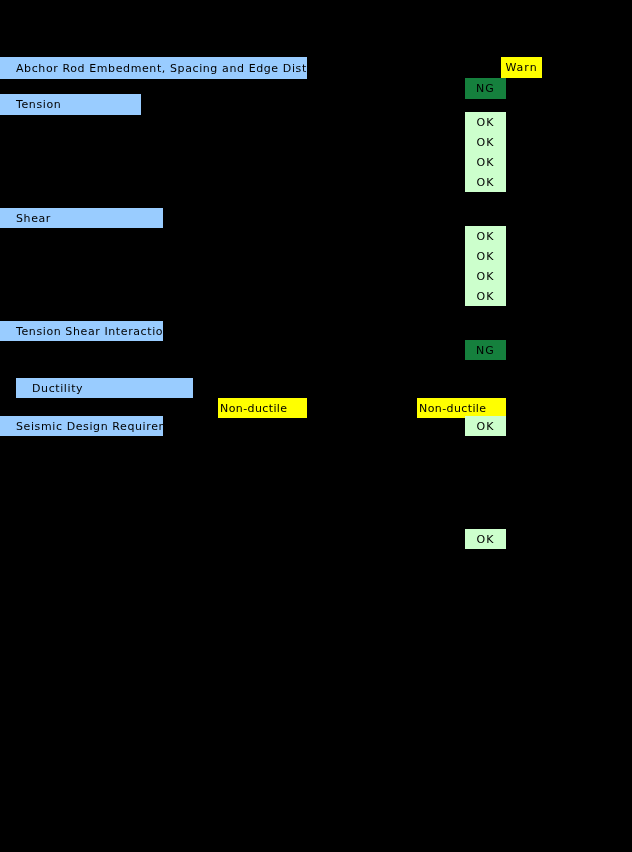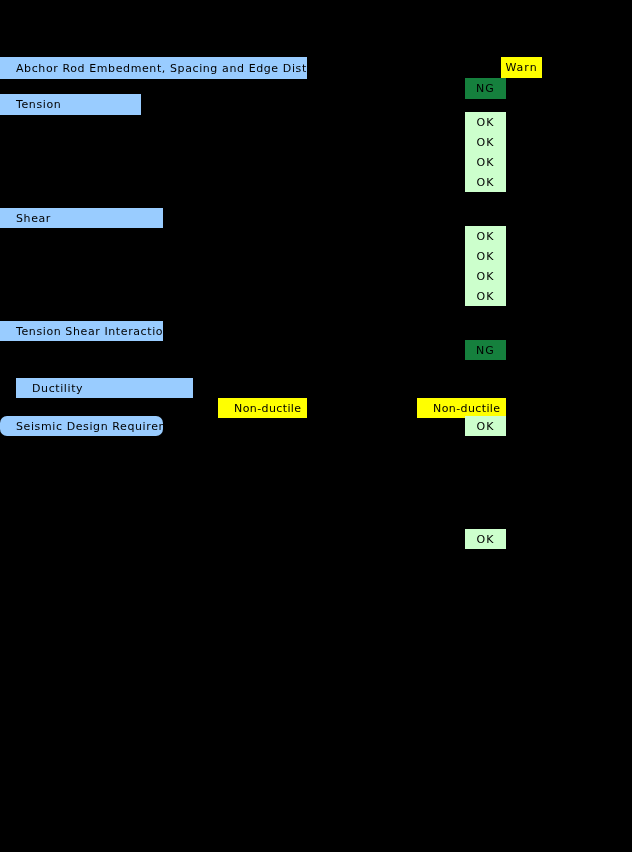--- a/index.html
+++ b/index.html
@@ -51,21 +51,21 @@
     color: #000000;
     white-space: nowrap;
     font-family: "DejaVu Sans", sans-serif;
   }
   .badge-ok   { background: #CCFFCC; }
   .badge-ng   { background: #15803d; }
   .badge-warn { background: #FFFF00; margin-left: 36px; }
   .badge-nd {
     background: #FFFF00;
     justify-content: flex-start;
-    padding-left: 16px;
+    padding-left: 2px;
     letter-spacing: 0.4px;
   }
 
   
   .badge-stack {
     background: #CCFFCC;
     display: flex;
     flex-direction: column;
   }
   .badge-stack .badge {
@@ -104,21 +104,21 @@
   <div class="abs section-bar" style="left:0px; top:57px; width:307px; height:22px;">Abchor Rod Embedment, Spacing and Edge Distance</div>
 
   <div class="abs section-bar" style="left:0px; top:94px; width:141px; height:21px;">Tension</div>
 
   <div class="abs section-bar" style="left:0px; top:208px; width:163px; height:20px;">Shear</div>
 
   <div class="abs section-bar" style="left:0px; top:321px; width:163px; height:20px;text-align:center;">Tension Shear Interaction</div>
 
   <div class="abs section-bar" style="left:16px; top:378px; width:177px; height:20px;">Ductility</div>
 
-  <div class="abs section-bar" style="left:0px; top:416px; width:163px; height:20px;border-radius:7px;">Seismic Design Requirement</div>
+  <div class="abs section-bar" style="left:0px; top:416px; width:163px; height:20px;">Seismic Design Requirement</div>
 
   <div class="abs badge badge-warn" style="left:465px; top:57px; width:41px; height:21px;">Warn</div>
   <div class="abs badge badge-ng" style="left:465px; top:78px; width:41px; height:21px;">NG</div>
 
   <div class="abs badge-stack" style="left:465px; top:112px; width:41px; height:80px;">
     <div class="badge">OK</div>
     <div class="badge">OK</div>
     <div class="badge">OK</div>
     <div class="badge">OK</div>
   </div>

